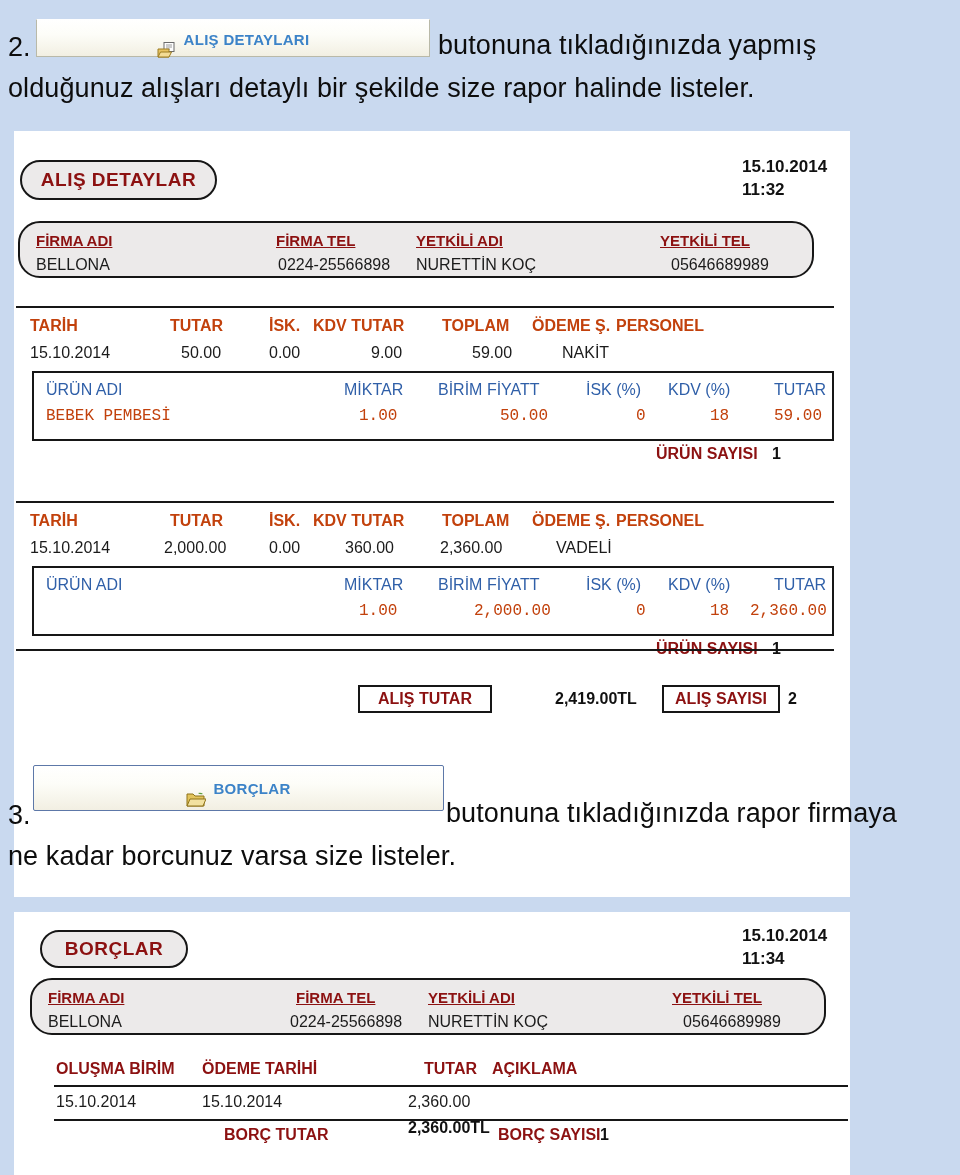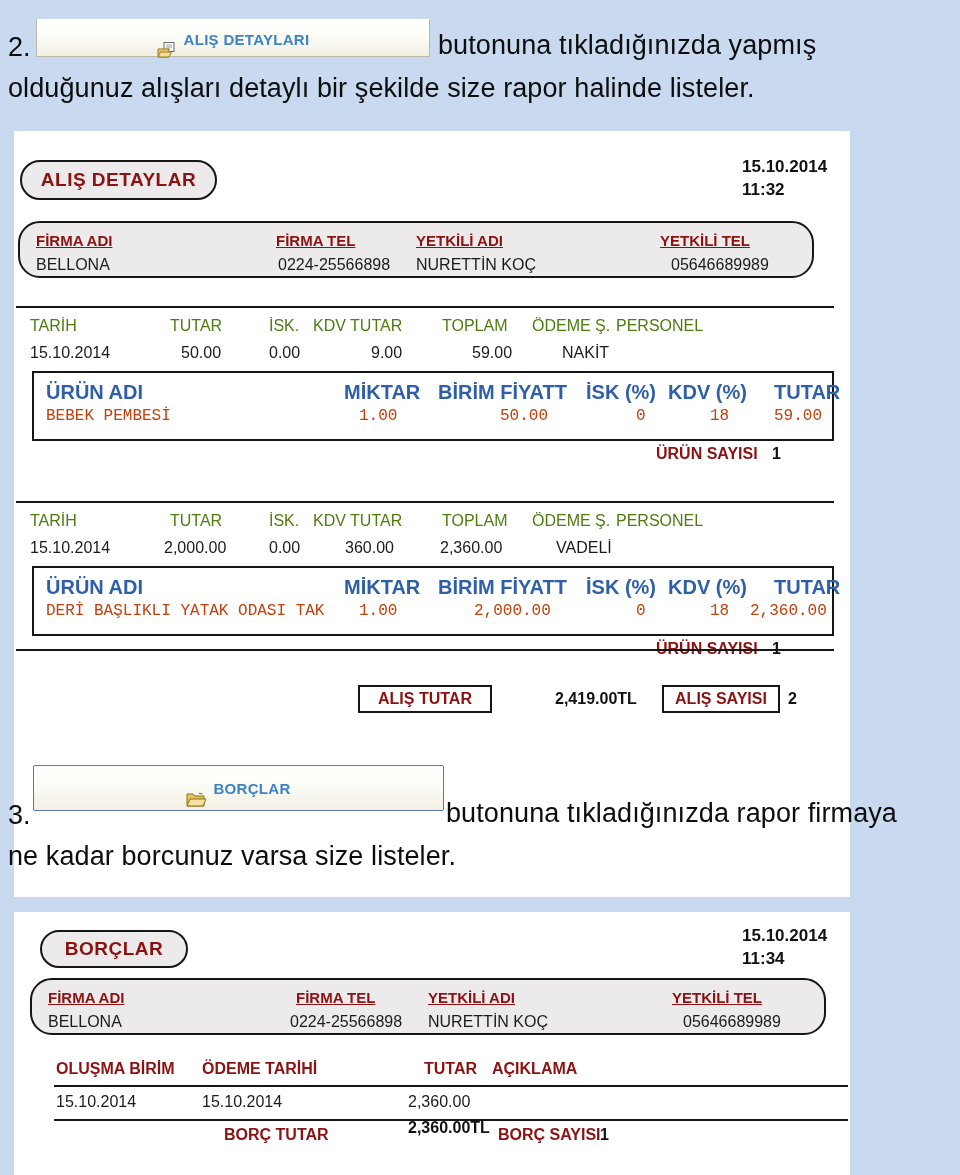--- a/index.html
+++ b/index.html
@@ -79,29 +79,29 @@
     border-radius:22px;
     background:#eceaea;
     box-sizing:border-box;
   }
   .cell{position:absolute;white-space:nowrap;}
   .hdr-red{color:#8c1111;font-weight:bold;font-size:15px;text-decoration:underline;}
   .val{color:#1b1b1b;font-size:16px;}
 
   
   .blk{position:absolute;border-top:2px solid #161616;box-sizing:border-box;}
-  .blk-hdr{color:#4d7c0f;font-weight:normal;font-size:16px;}
+  .blk-hdr{color:#c2410c;font-weight:bold;font-size:16px;}
   .blk-val{color:#1b1b1b;font-size:16px;}
   .prodbox{
     position:absolute;
     border:2px solid #161616;
     background:#ffffff;
     box-sizing:border-box;
   }
-  .prod-hdr{color:#2f5fa8;font-weight:bold;font-size:20px;}
+  .prod-hdr{color:#2f5fa8;font-weight:normal;font-size:16px;}
   .prod-val{color:#c2410c;font-size:16px;font-family:Liberation Mono, monospace;}
   .countrow{position:absolute;}
   .cnt-lbl{color:#8c1111;font-weight:bold;font-size:16px;}
   .cnt-val{color:#111;font-weight:bold;font-size:16px;}
 
   .totbox{
     position:absolute;
     border:2px solid #161616;
     display:flex;align-items:center;justify-content:center;
     color:#8c1111;font-weight:bold;font-size:16px;
@@ -219,21 +219,20 @@
       <span class="cell blk-val" style="left:540px;top:36px;">VADELİ</span>
 
       <div class="prodbox" style="left:16px;top:63px;width:802px;height:70px;">
         <span class="cell prod-hdr" style="left:12px;top:8px;">ÜRÜN ADI</span>
         <span class="cell prod-hdr" style="left:310px;top:8px;">MİKTAR</span>
         <span class="cell prod-hdr" style="left:404px;top:8px;">BİRİM FİYATT</span>
         <span class="cell prod-hdr" style="left:552px;top:8px;">İSK (%)</span>
         <span class="cell prod-hdr" style="left:634px;top:8px;">KDV (%)</span>
         <span class="cell prod-hdr" style="left:740px;top:8px;">TUTAR</span>
 
-        <span class="cell prod-val" style="left:12px;top:34px;">DERİ BAŞLIKLI YATAK ODASI TAK</span>
         <span class="cell prod-val" style="left:325px;top:34px;">1.00</span>
         <span class="cell prod-val" style="left:440px;top:34px;">2,000.00</span>
         <span class="cell prod-val" style="left:602px;top:34px;">0</span>
         <span class="cell prod-val" style="left:676px;top:34px;">18</span>
         <span class="cell prod-val" style="left:716px;top:34px;">2,360.00</span>
       </div>
 
       <div class="countrow" style="left:640px;top:137px;">
         <span class="cnt-lbl">ÜRÜN SAYISI</span>
         <span class="cnt-val" style="margin-left:10px;">1</span>

